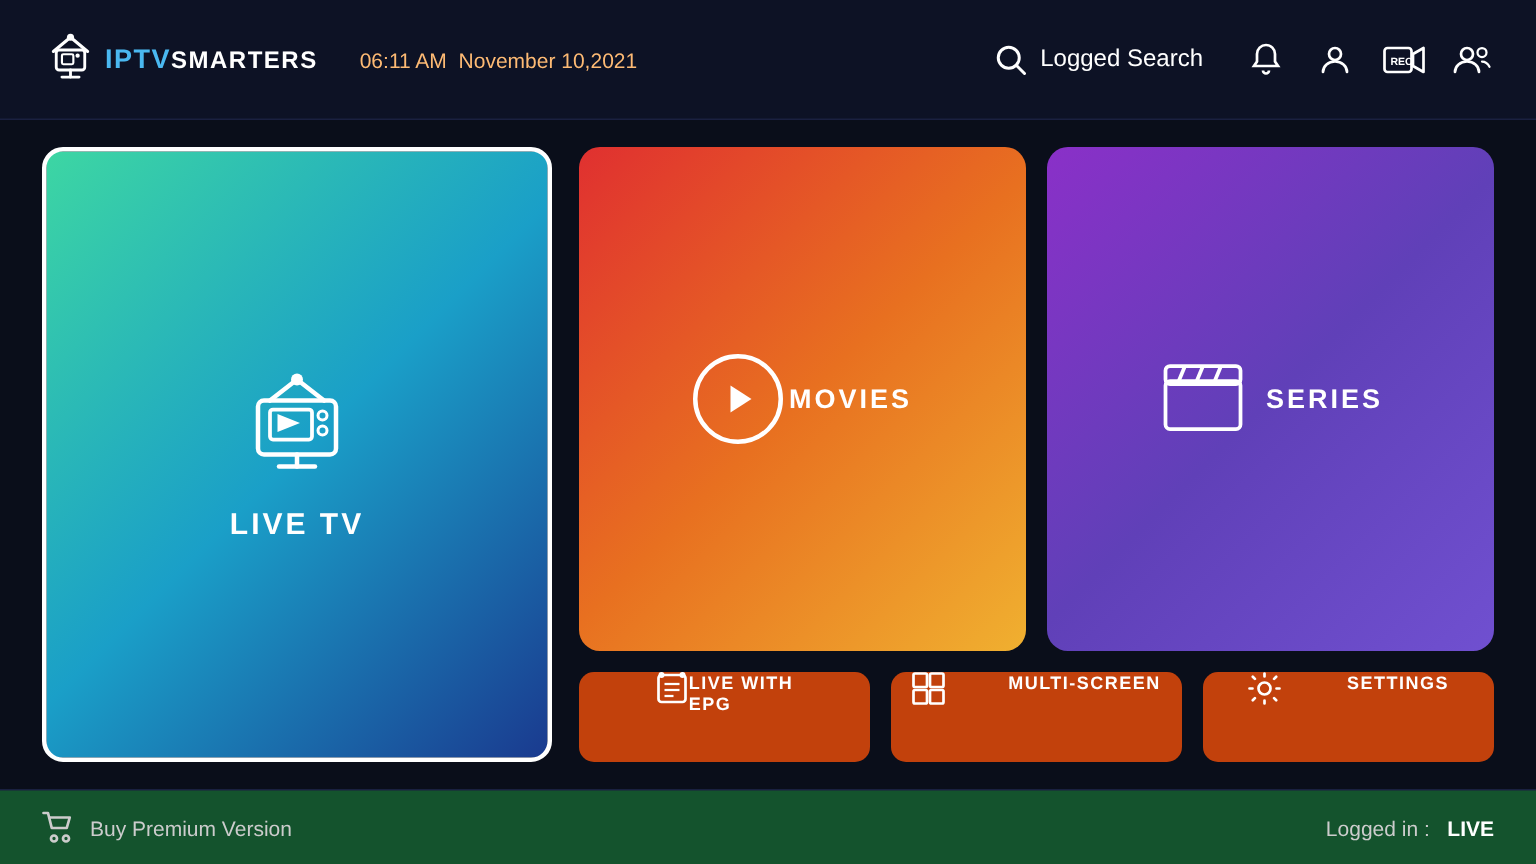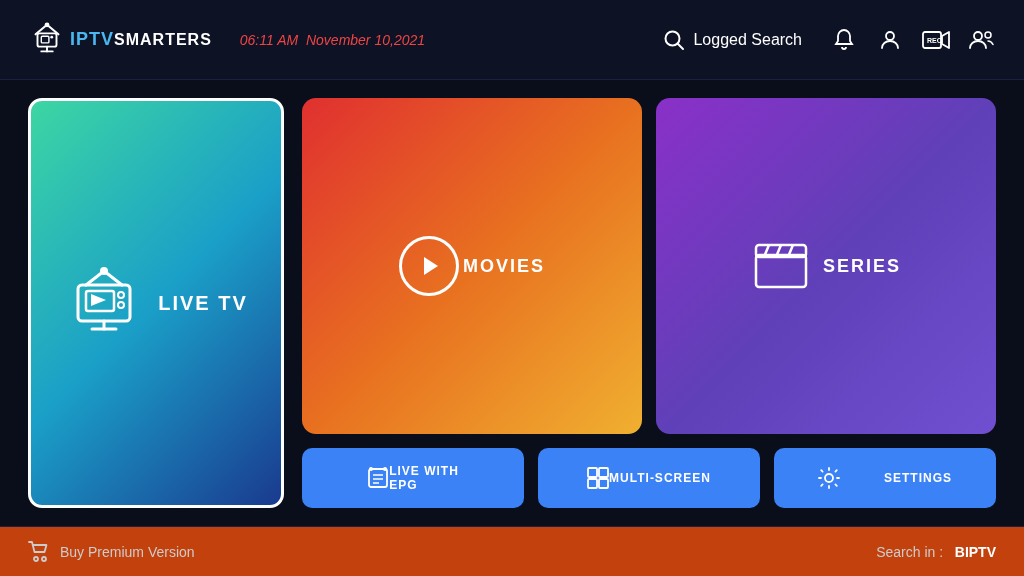--- a/index.html
+++ b/index.html
@@ -31,23 +31,22 @@
     }
 
     .logo-icon {
       width: 38px;
       height: 38px;
     }
 
     .datetime {
       margin-left: 28px;
       font-size: 14px;
-      color: #ef4444;
+      color: #fdba74;
       white-space: nowrap;
-      font-style: italic;
     }
 
     .header-spacer { flex: 1; }
 
     .search-area {
       display: flex;
       align-items: center;
       gap: 8px;
       cursor: pointer;
     }
@@ -77,24 +76,25 @@
     
     .main {
       padding: 18px 28px;
       display: flex;
       gap: 18px;
       height: calc(576px - 80px - 50px);
     }
 
     
     .live-tv-card {
-      width: 256px;
+      width: 340px;
       border-radius: 14px;
       background: linear-gradient(135deg, #3dd6a3, #1a9fc8, #1a3a8f);
       display: flex;
+      flex-direction: column;
       align-items: center;
       justify-content: center;
       gap: 14px;
       cursor: pointer;
       border: 3px solid white;
       flex-shrink: 0;
     }
 
     .live-tv-card .card-label {
       font-size: 20px;
@@ -160,39 +160,39 @@
     
     .bottom-row {
       display: flex;
       gap: 14px;
       height: 60px;
     }
 
     .bottom-btn {
       flex: 1;
       border-radius: 10px;
-      background-color: #3b82f6;
-      display: flex;
-      align-items: center;
+      background-color: #c2410c;
+      display: flex;
+      align-items: flex-start;
       justify-content: center;
       cursor: pointer;
       font-size: 13px;
       font-weight: 700;
       color: white;
       letter-spacing: 1px;
     }
 
     
     .footer {
       height: 50px;
       display: flex;
       align-items: center;
       justify-content: space-between;
       padding: 0 28px;
-      background-color: #c2410c;
+      background-color: #14532d;
       border-top: 1px solid #1a2040;
     }
 
     .footer-left {
       display: flex;
       align-items: center;
       gap: 10px;
       font-size: 14px;
       color: #cccccc;
       cursor: pointer;
@@ -350,21 +350,21 @@
         <span style="font-size:12px;font-weight:700;letter-spacing:1px;">LIVE WITH<br>EPG</span>
       </div>
 
       <div class="bottom-btn">
         <svg width="22" height="22" viewBox="0 0 22 22" fill="none" xmlns="http://www.w3.org/2000/svg">
           <rect x="1" y="1" width="9" height="9" rx="1" stroke="white" stroke-width="1.8" fill="none"></rect>
           <rect x="12" y="1" width="9" height="9" rx="1" stroke="white" stroke-width="1.8" fill="none"></rect>
           <rect x="1" y="12" width="9" height="9" rx="1" stroke="white" stroke-width="1.8" fill="none"></rect>
           <rect x="12" y="12" width="9" height="9" rx="1" stroke="white" stroke-width="1.8" fill="none"></rect>
         </svg>
-        <span style="font-size:12px;font-weight:700;letter-spacing:1px;">MULTI-SCREEN</span>
+        <span style="font-size:12px;font-weight:700;letter-spacing:1px;padding-left:42px;">MULTI-SCREEN</span>
       </div>
 
       <div class="bottom-btn">
         <svg width="22" height="22" viewBox="0 0 22 22" fill="none" xmlns="http://www.w3.org/2000/svg">
           <circle cx="11" cy="11" r="4" stroke="white" stroke-width="1.8" fill="none"></circle>
           <path d="M11 1v2M11 19v2M1 11h2M19 11h2M3.2 3.2l1.4 1.4M17.4 17.4l1.4 1.4M3.2 18.8l1.4-1.4M17.4 4.6l1.4-1.4" stroke="white" stroke-width="1.8" stroke-linecap="round"></path>
         </svg>
         <span style="font-size:12px;font-weight:700;letter-spacing:1px;margin-left:44px;">SETTINGS</span>
       </div>
 
@@ -377,17 +377,17 @@
   <div class="footer-left">
     <svg width="22" height="22" viewBox="0 0 22 22" fill="none" xmlns="http://www.w3.org/2000/svg">
       <path d="M1 1h3l2.5 10h10l2-7H5.5" stroke="#cccccc" stroke-width="1.8" stroke-linecap="round" stroke-linejoin="round" fill="none"></path>
       <circle cx="8" cy="18" r="2" stroke="#cccccc" stroke-width="1.8" fill="none"></circle>
       <circle cx="16" cy="18" r="2" stroke="#cccccc" stroke-width="1.8" fill="none"></circle>
     </svg>
     <span>Buy Premium Version</span>
   </div>
 
   <div class="footer-right">
-    <span>Search in :</span>
+    <span>Logged in :</span>
     &nbsp;
-    <strong>BIPTV</strong>
+    <strong>LIVE</strong>
   </div>
 </div>
 
 </body></html>

